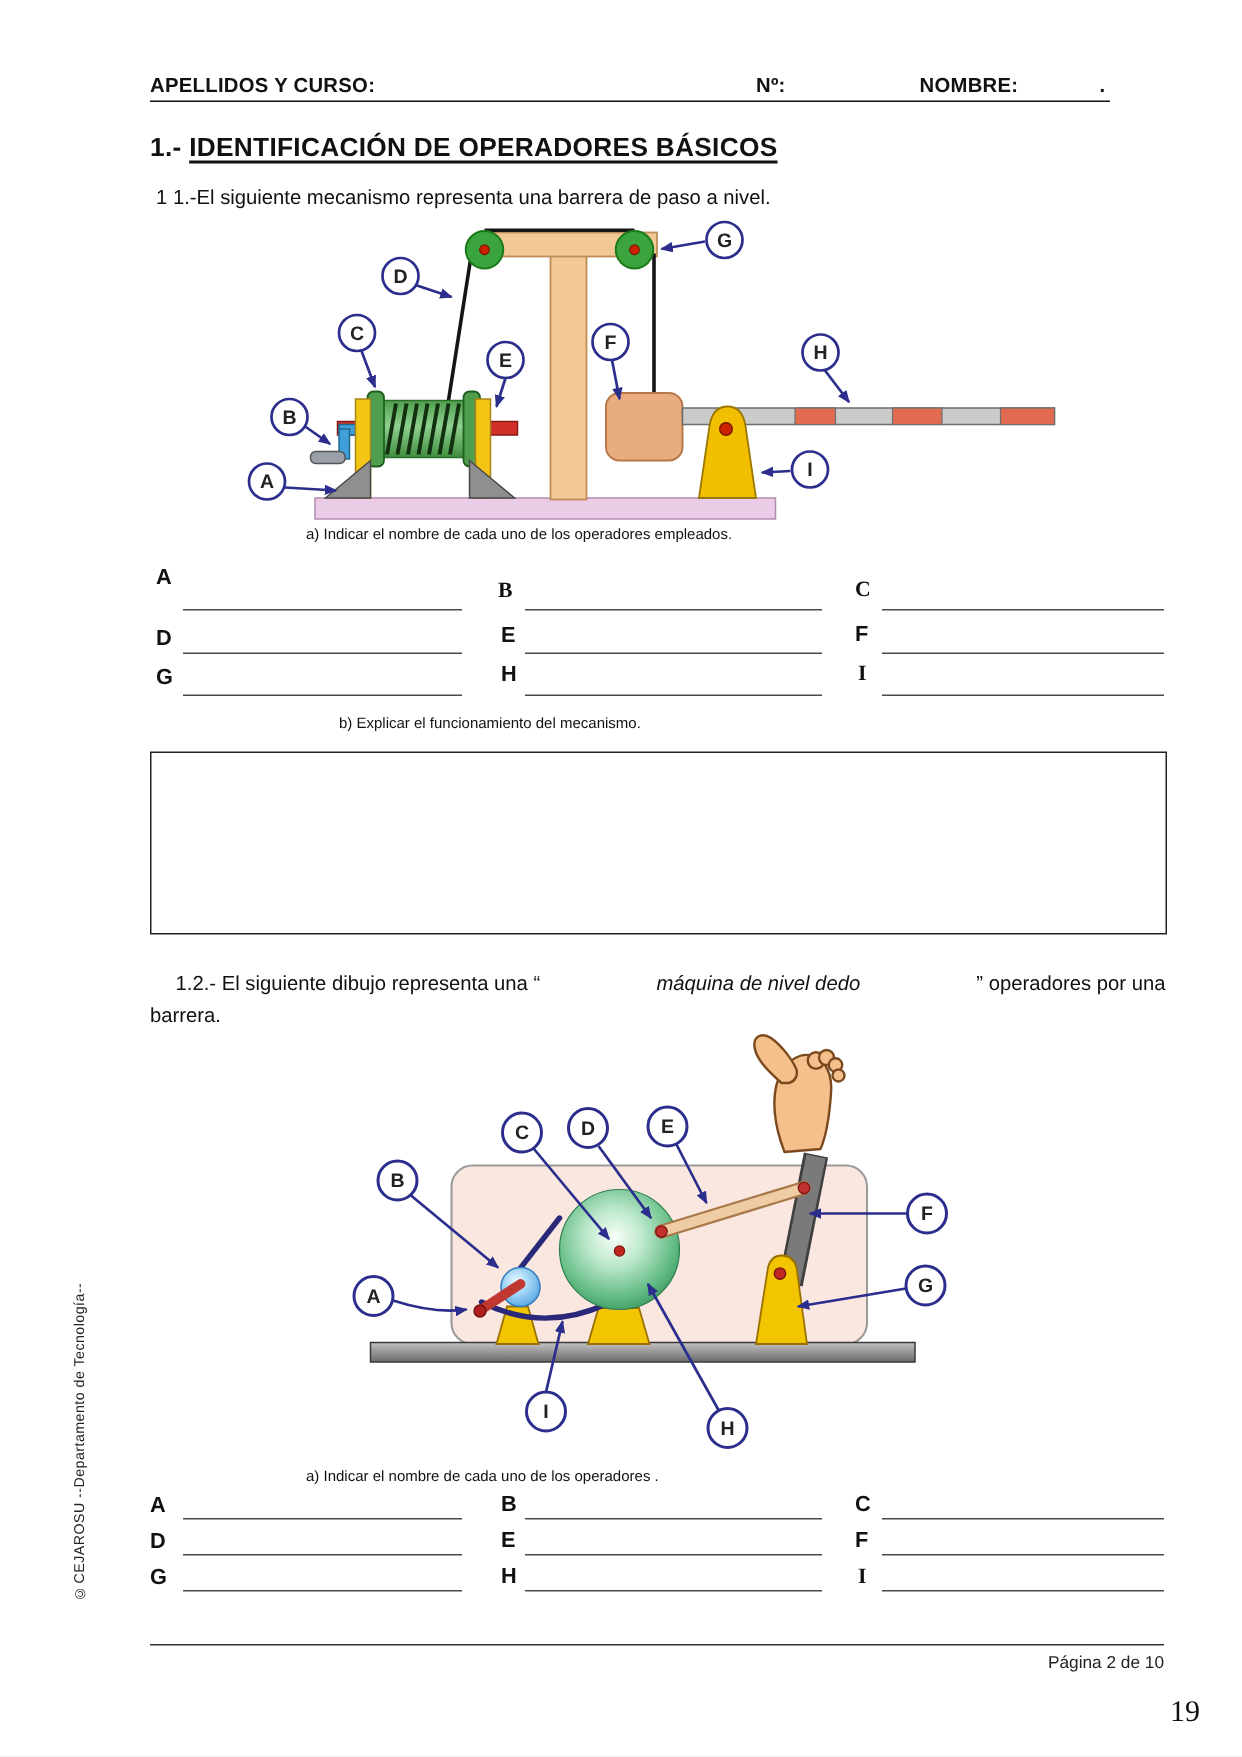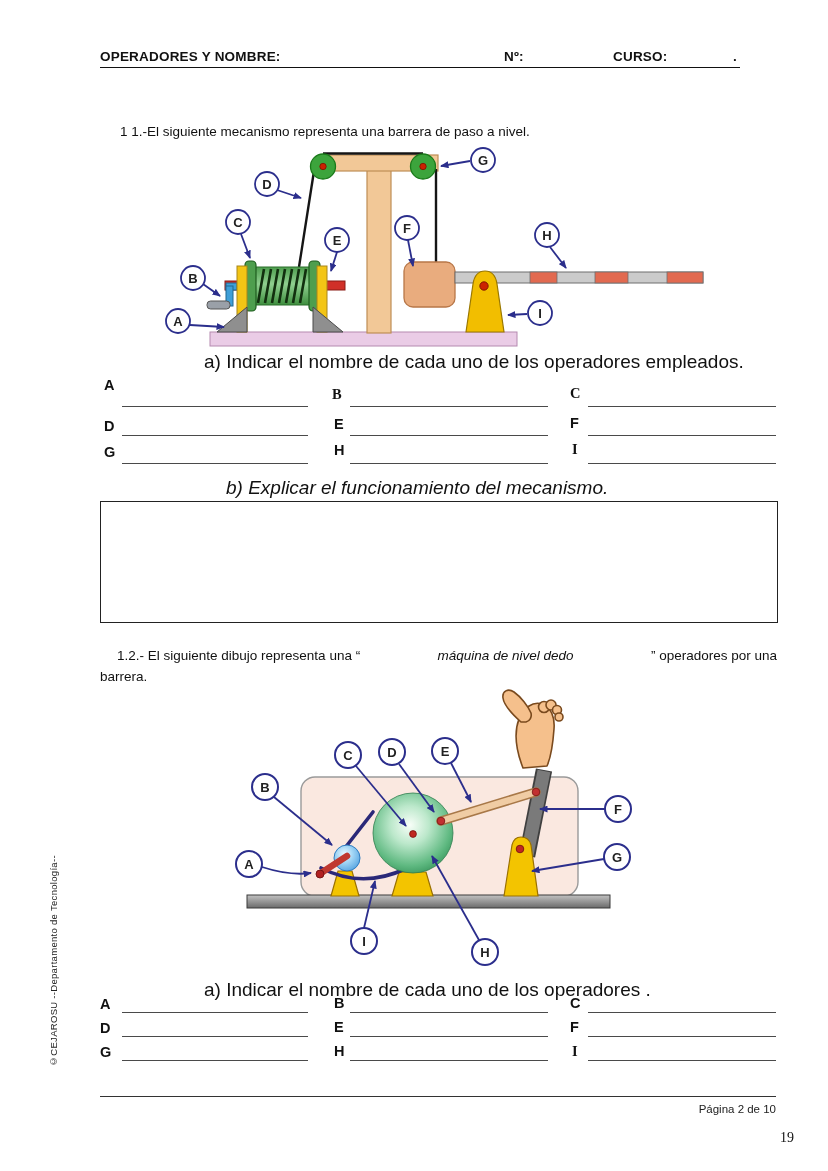--- a/index.html
+++ b/index.html
@@ -6,54 +6,55 @@
   #page{position:relative;width:828px;height:1171px;background:#ffffff;overflow:hidden;
         font-family:"Liberation Sans",sans-serif;color:#111;}
   .abs{position:absolute;}
   
   .hdr-label{font-weight:bold;font-size:13.5px;letter-spacing:.2px;}
   .hdr-rule{border-bottom:1.7px solid #111;}
   
   .title{font-weight:bold;font-size:17.5px;letter-spacing:.2px;white-space:nowrap;}
   .title u{text-decoration:underline;text-decoration-thickness:1.8px;text-underline-offset:3px;}
   .body-text{font-size:13.5px;white-space:nowrap;}
-  .q-text{font-size:19px;white-space:nowrap;}
+  .q-text{font-size:10px;white-space:nowrap;}
   .jline{font-size:13.5px;width:660px;white-space:nowrap;display:flex;justify-content:space-between;}
   .jline .seg{white-space:nowrap;}
   .italic{font-style:italic;}
   
   .blank-letter{font-size:14.5px;font-weight:bold;font-family:"Liberation Sans",sans-serif;}
   .blank-letter.serif{font-family:"Liberation Serif",serif;}
   .blank-rule{border-bottom:1.5px solid #4a4a4a;height:0;}
   
   .answer-box{border:1.6px solid #222;background:#fff;}
   
   .footer-rule{border-top:1.4px solid #333;}
   .page-info{font-size:11.5px;color:#222;text-align:right;}
-  .page-number{font-family:"Liberation Serif",serif;font-size:14px;color:#111;}
+  .page-number{font-family:"Liberation Serif",serif;font-size:20px;color:#111;}
   
   .v-credit{writing-mode:vertical-rl;transform:rotate(180deg);font-size:9.5px;color:#222;
             white-space:nowrap;letter-spacing:.3px;}
   svg text.lbl{font-family:"Liberation Sans",sans-serif;font-size:13px;font-weight:bold;fill:#222;}
 </style>
 </head>
 <body>
 
 <div id="page">
 
   <div class="abs v-credit" style="left:48px;top:842px;height:225px;">©CEJAROSU  --Departamento de Tecnología--</div>
 
-  <div class="abs hdr-label" style="left:100px;top:49px;">OPERADORES Y NOMBRE:</div>
+  <div class="abs hdr-label" style="left:100px;top:49px;">APELLIDOS Y CURSO:</div>
   <div class="abs hdr-label" style="left:504px;top:49px;">Nº:</div>
-  <div class="abs hdr-label" style="left:613px;top:49px;">CURSO:</div>
+  <div class="abs hdr-label" style="left:613px;top:49px;">NOMBRE:</div>
   <div class="abs hdr-label" style="left:733px;top:49px;">.</div>
   <div class="abs hdr-rule" style="left:100px;top:50px;width:640px;height:17px;"></div>
 
-
-  <div class="abs body-text" style="left:120px;top:124px;">1 1.-El siguiente mecanismo representa una barrera de paso a nivel.</div>
+  <div class="abs title" style="left:100px;top:88px;"><span>1.- </span><u>IDENTIFICACIÓN DE OPERADORES BÁSICOS</u></div>
+
+  <div class="abs body-text" style="left:104px;top:124px;">1 1.-El siguiente mecanismo representa una barrera de paso a nivel.</div>
 
   <svg class="abs" style="left:160px;top:142px;" width="560" height="210" viewBox="160 142 560 210">
     <defs>
       <marker id="arrow" markerWidth="9" markerHeight="7" refX="7.5" refY="3.5" orient="auto" markerUnits="userSpaceOnUse">
         <path d="M0,0 L8.5,3.5 L0,7 Z" fill="#2B2E8C"></path>
       </marker>
       <linearGradient id="drumG" x1="0" y1="0" x2="0" y2="1">
         <stop offset="0" stop-color="#4E9E4E"></stop>
           <stop offset="0.45" stop-color="#8FD08F"></stop>
           <stop offset="1" stop-color="#3E8E3E"></stop>
@@ -171,21 +172,21 @@
   <div class="abs blank-rule" style="left:350px;top:435px;width:198px;"></div>
   <div class="abs blank-rule" style="left:588px;top:435px;width:188px;"></div>
 
   <span class="abs blank-letter" style="left:104px;top:444px;">G</span>
   <span class="abs blank-letter" style="left:334px;top:442px;">H</span>
   <span class="abs blank-letter serif" style="left:572px;top:441px;">I</span>
   <div class="abs blank-rule" style="left:122px;top:463px;width:186px;"></div>
   <div class="abs blank-rule" style="left:350px;top:463px;width:198px;"></div>
   <div class="abs blank-rule" style="left:588px;top:463px;width:188px;"></div>
 
-  <div class="abs q-text" style="left:226px;top:477px;font-style:italic;">b)  Explicar el funcionamiento del mecanismo.</div>
+  <div class="abs q-text" style="left:226px;top:477px;">b)  Explicar el funcionamiento del mecanismo.</div>
   <div class="abs answer-box" style="left:100px;top:501px;width:676px;height:120px;"></div>
 
   <div class="abs jline" style="left:117px;top:648px;">
     <span class="seg">1.2.-  El siguiente dibujo representa una “</span>
       <span class="seg italic">máquina de nivel dedo</span>
       <span class="seg">” operadores por una</span>
   </div>
   <div class="abs body-text" style="left:100px;top:669px;">barrera.</div>
 
   <svg class="abs" style="left:230px;top:688px;" width="410" height="292" viewBox="230 688 410 292">

